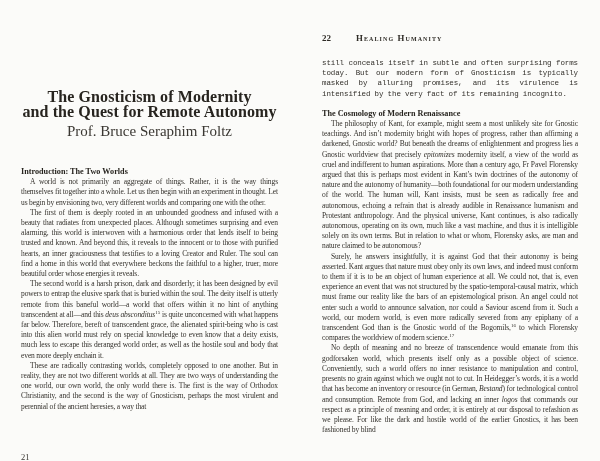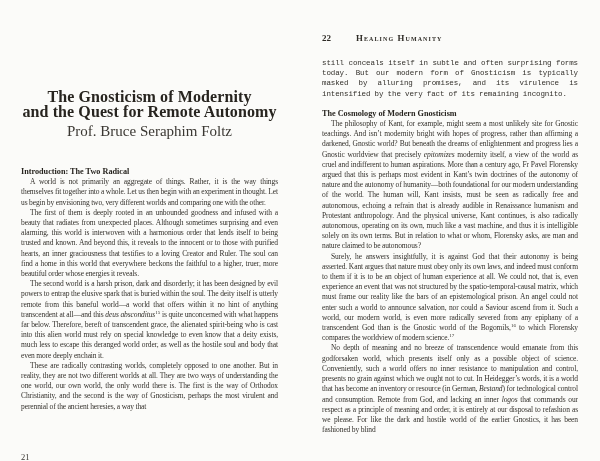--- a/index.html
+++ b/index.html
@@ -102,39 +102,39 @@
 <body>
 
 <div class="spread">
 
   <div class="page page-left">
     <div class="title-block">
       <div class="title-line">The Gnosticism of Modernity</div>
       <div class="title-line">and the Quest for Remote Autonomy</div>
       <div class="author">Prof. Bruce Seraphim Foltz</div>
     </div>
-    <h2 class="section-heading sh-left">Introduction: The Two Radical</h2>
+    <h2 class="section-heading sh-left">Introduction: The Two Worlds</h2>
     <div class="body-text">
         <p class="para"><span>A world is not primarily an aggregate of things. Rather, it is the way things themselves fit together into a whole. Let us then begin with an experiment in thought. Let us begin by envisioning two, very different worlds and comparing one with the other.</span></p>
         <p class="para"><span>The first of them is deeply rooted in an unbounded goodness and infused with a beauty that radiates from unexpected places. Although sometimes surprising and even alarming, this world is interwoven with a harmonious order that lends itself to being trusted and known. And beyond this, it reveals to the innocent or to those with purified hearts, an inner graciousness that testifies to a loving Creator and Ruler. The soul can find a home in this world that everywhere beckons the faithful to a higher, truer, more beautiful order whose energies it reveals.</span></p>
         <p class="para"><span>The second world is a harsh prison, dark and disorderly; it has been designed by evil powers to entrap the elusive spark that is buried within the soul. The deity itself is utterly remote from this baneful world—a world that offers within it no hint of anything transcendent at all—and this </span><i>deus absconditus</i><sup>15</sup><span> is quite unconcerned with what happens far below. Therefore, bereft of transcendent grace, the alienated spirit-being who is cast into this alien world must rely on special knowledge to even know that a deity exists, much less to escape this deranged world order, as well as the hostile soul and body that even more deeply enchain it.</span></p>
         <p class="para"><span>These are radically contrasting worlds, completely opposed to one another. But in reality, they are not two different worlds at all. They are two ways of understanding the one world, our own world, the only world there is. The first is the way of Orthodox Christianity, and the second is the way of Gnosticism, perhaps the most virulent and perennial of the ancient heresies, a way that</span></p>
       </div>
     <div class="page-number">21</div>
   </div>
 
   <div class="page page-right">
     <div class="running-header">
       <span class="folio">22</span>
       <span class="running-title">Healing Humanity</span>
     </div>
     <div class="body-text rp-body-open">
         <p class="para noindent"><span>still conceals itself in subtle and often surprising forms today. But our modern form of Gnosticism is typically masked by alluring promises, and its virulence is intensified by the very fact of its remaining incognito.</span></p>
       </div>
-    <h2 class="section-heading sh-right">The Cosmology of Modern Gnosticism</h2>
+    <h2 class="section-heading sh-right">The Cosmology of Modern Renaissance</h2>
     <div class="body-text">
         <p class="para"><span>The philosophy of Kant, for example, might seem a most unlikely site for Gnostic teachings. And isn’t modernity bright with hopes of progress, rather than affirming a darkened, Gnostic world? But beneath the dreams of enlightenment and progress lies a Gnostic worldview that precisely </span><i>epitomizes</i><span> modernity itself, a view of the world as cruel and indifferent to human aspirations. More than a century ago, Fr Pavel Florensky argued that this is perhaps most evident in Kant’s twin doctrines of the autonomy of nature and the autonomy of humanity—both foundational for our modern understanding of the world. The human will, Kant insists, must be seen as radically free and autonomous, echoing a refrain that is already audible in Renaissance humanism and Protestant anthropology. And the physical universe, Kant continues, is also radically autonomous, operating on its own, much like a vast machine, and thus it is intelligible solely on its own terms. But in relation to what or whom, Florensky asks, are man and nature claimed to be autonomous?</span></p>
         <p class="para"><span>Surely, he answers insightfully, it is against God that their autonomy is being asserted. Kant argues that nature must obey only its own laws, and indeed must conform to them if it is to be an object of human experience at all. We could not, that is, even experience an event that was not structured by the spatio-temporal-causal matrix, which must frame our reality like the bars of an epistemological prison. An angel could not enter such a world to announce salvation, nor could a Saviour ascend from it. Such a world, our modern world, is even more radically severed from any epiphany of a transcendent God than is the Gnostic world of the Bogomils,</span><sup>16</sup><span> to which Florensky compares the worldview of modern science.</span><sup>17</sup></p>
         <p class="para"><span>No depth of meaning and no breeze of transcendence would emanate from this godforsaken world, which presents itself only as a possible object of science. Conveniently, such a world offers no inner resistance to manipulation and control, presents no grain against which we ought not to cut. In Heidegger’s words, it is a world that has become an inventory or resource (in German, </span><i>Bestand</i><span>) for technological control and consumption. Remote from God, and lacking an inner </span><i>logos</i><span> that commands our respect as a principle of meaning and order, it is entirely at our disposal to refashion as we please. For like the dark and hostile world of the earlier Gnostics, it has been fashioned by blind</span></p>
       </div>
   </div>
 
 </div>
 
 </body></html>

